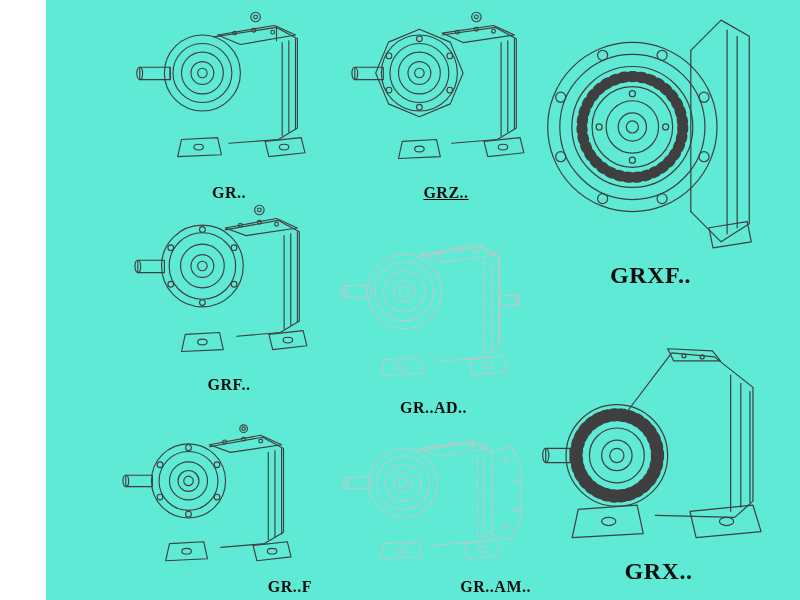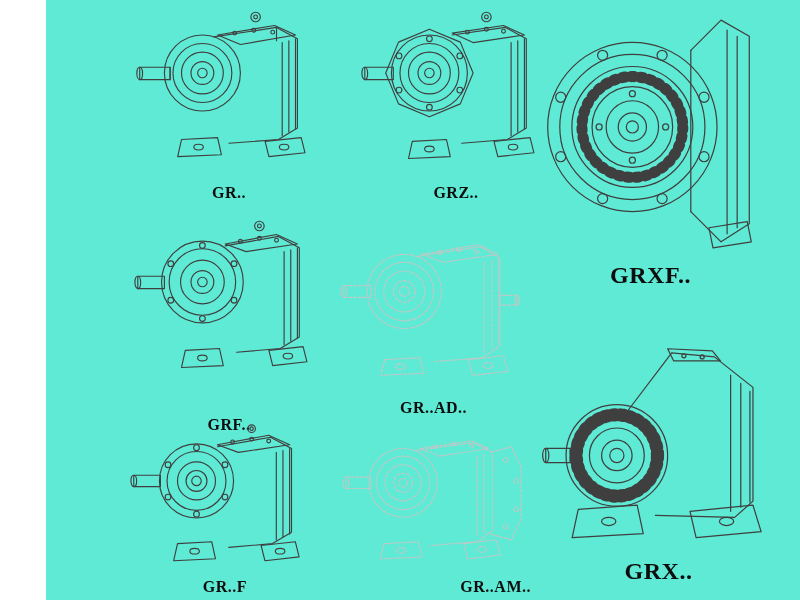--- a/index.html
+++ b/index.html
@@ -55,21 +55,21 @@
           <path d="M50 140 L88 138 L92 156 L46 158 Z"></path>
             <ellipse cx="68" cy="148" rx="5" ry="3"></ellipse>
           <path d="M138 142 L176 138 L180 154 L142 158 Z"></path>
             <ellipse cx="158" cy="148" rx="5" ry="3"></ellipse>
         </g>
       </g>
     </svg>
     <div class="fig-label">GR..</div>
   </div>
 
-  <div class="figure" style="left:315px; top:2px; width:190px;">
+  <div class="figure" style="left:305px; top:2px; width:190px;text-decoration:underline;">
     <svg width="190" height="180" viewBox="0 0 200 180">
       <g class="draw">
         <g>
           <rect x="4" y="64" width="30" height="13"></rect>
           <ellipse cx="4" cy="70.5" rx="3" ry="6.5"></ellipse>
         </g>
         <g>
           <polygon points="72,24 104.5,37.5 118,70 104.5,102.5 72,116 39.5,102.5 26,70 39.5,37.5"></polygon>
           <circle cx="72" cy="70" r="40"></circle>
             <circle cx="72" cy="70" r="31"></circle>
@@ -135,21 +135,21 @@
           <circle cx="92" cy="157" r="3"></circle>
             <circle cx="59" cy="124" r="3"></circle>
           <circle cx="92" cy="124" r="14"></circle>
             <circle cx="92" cy="124" r="6"></circle>
         </g>
       </g>
     </svg>
     <div class="fig-label big">GRXF..</div>
   </div>
 
-  <div class="figure" style="left:88px; top:212px; width:190px;gap:24px;">
+  <div class="figure" style="left:88px; top:196px; width:190px;">
     <svg width="190" height="178" viewBox="0 0 200 180">
       <g class="draw">
         <g>
           <rect x="4" y="64" width="28" height="13"></rect>
           <ellipse cx="4" cy="70.5" rx="3" ry="6.5"></ellipse>
         </g>
         <g>
           <circle cx="72" cy="70" r="43"></circle>
             <circle cx="72" cy="70" r="35"></circle>
           <circle cx="72" cy="31.5" r="3"></circle>
@@ -245,21 +245,21 @@
           <path d="M36 206 L94 202 L100 230 L30 234 Z"></path>
             <ellipse cx="66" cy="218" rx="7" ry="4"></ellipse>
           <path d="M146 208 L208 202 L216 228 L152 234 Z"></path>
             <ellipse cx="182" cy="218" rx="7" ry="4"></ellipse>
         </g>
       </g>
     </svg>
     <div class="fig-label big">GRX..</div>
   </div>
 
-  <div class="figure" style="left:84px; top:420px; width:190px;">
+  <div class="figure" style="left:76px; top:420px; width:190px;align-items:flex-end;">
     <svg width="190" height="156" viewBox="0 0 200 164">
       <g class="draw">
         <g>
           <rect x="4" y="58" width="28" height="12"></rect>
           <ellipse cx="4" cy="64" rx="3" ry="6"></ellipse>
         </g>
         <g>
           <circle cx="70" cy="64" r="39"></circle>
             <circle cx="70" cy="64" r="31"></circle>
           <circle cx="70" cy="29" r="3"></circle>

